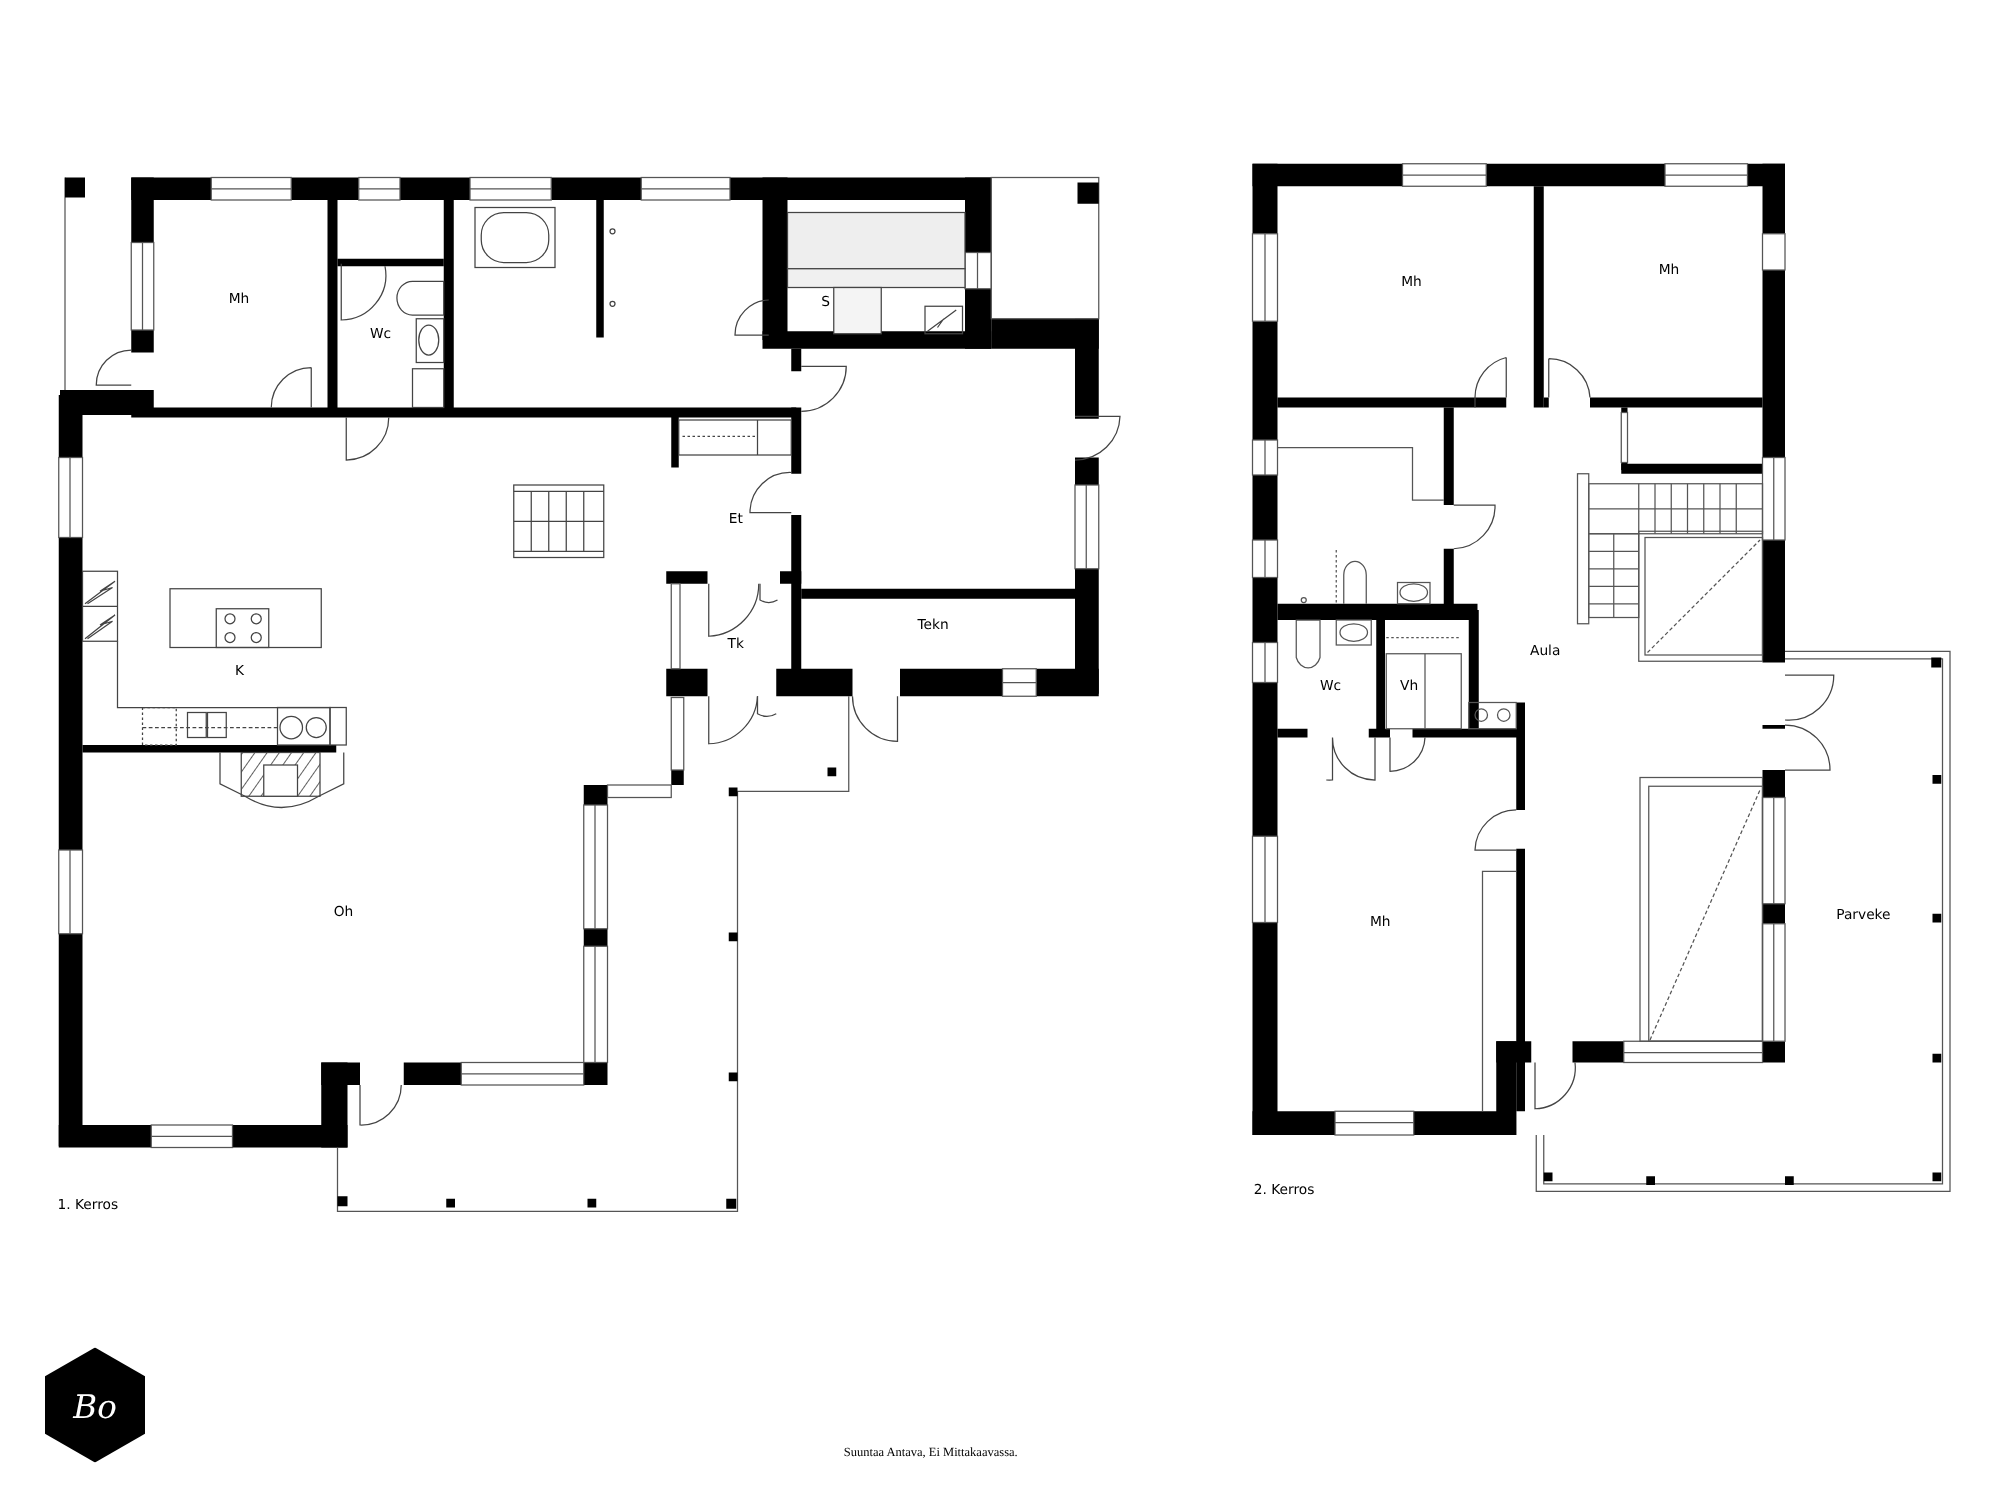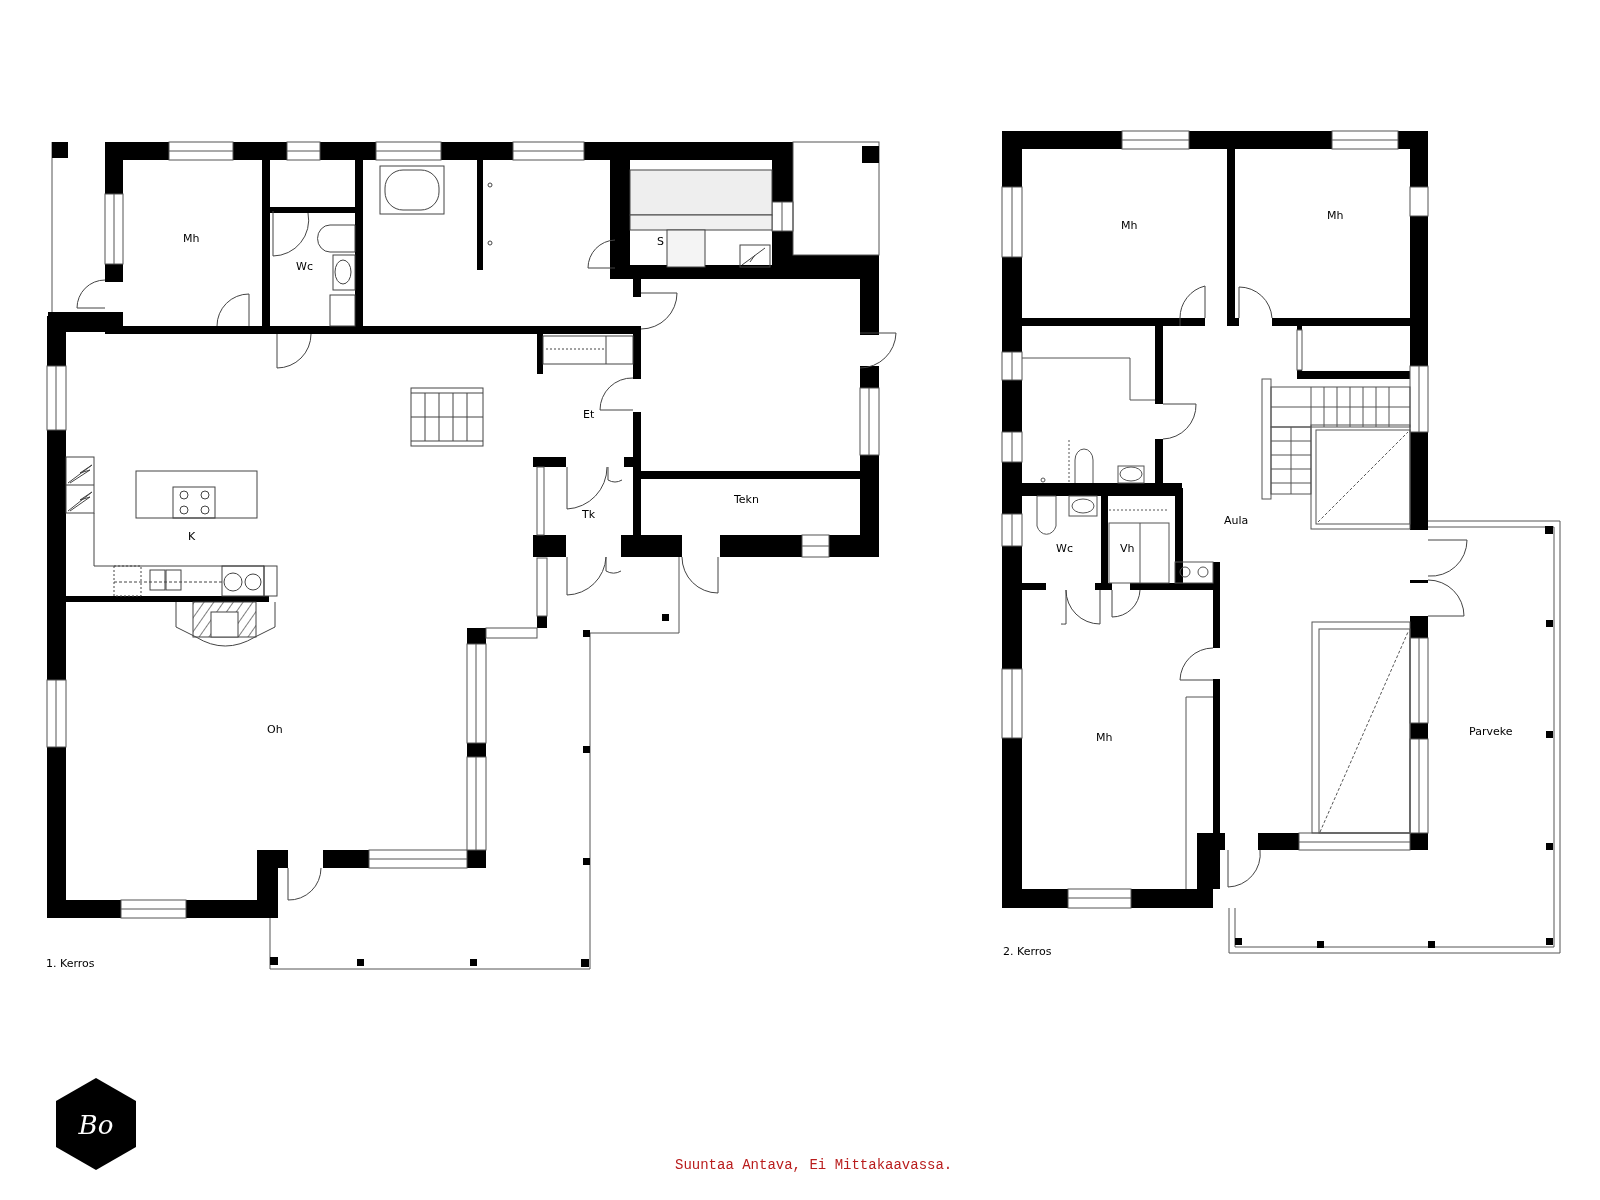--- a/index.html
+++ b/index.html
@@ -1,21 +1,21 @@
 <!DOCTYPE html>
 <html><head>
 <meta charset="utf-8">
 <style>
   html, body { margin: 0; padding: 0; background: #ffffff; }
   body { width: 1600px; height: 1200px; position: relative; overflow: hidden; font-family: "DejaVu Sans", sans-serif; }
   svg { position: absolute; left: 0; top: 0; }
   .room-label { font-family: "DejaVu Sans", sans-serif; font-size: 11px; fill: #000; }
   .floor-label { font-family: "DejaVu Sans", sans-serif; font-size: 11px; fill: #000; }
-  .disclaimer { position: absolute; left: 675px; top: 1157px; font-family: Liberation Mono, monospace; font-size: 14px; color: #b91c1c; }
-  .logo { position: absolute; left: 36px; top: 1078px; width: 94px; height: 92px; margin-left: 20px; }
+  .disclaimer { position: absolute; left: 675px; top: 1157px; font-family: Liberation Serif, serif; font-size: 10px; color: #000000; }
+  .logo { position: absolute; left: 36px; top: 1078px; width: 94px; height: 92px; }
 </style>
 </head>
 <body>
 
 <svg width="1600" height="1200" viewBox="0 0 1600 1200" xmlns="http://www.w3.org/2000/svg">
   <defs>
     <pattern id="hatch" width="8" height="8" patternUnits="userSpaceOnUse" patternTransform="rotate(35)">
       <line x1="0" y1="0" x2="0" y2="8" stroke="#000" stroke-width="1"></line>
     </pattern>
   </defs>

